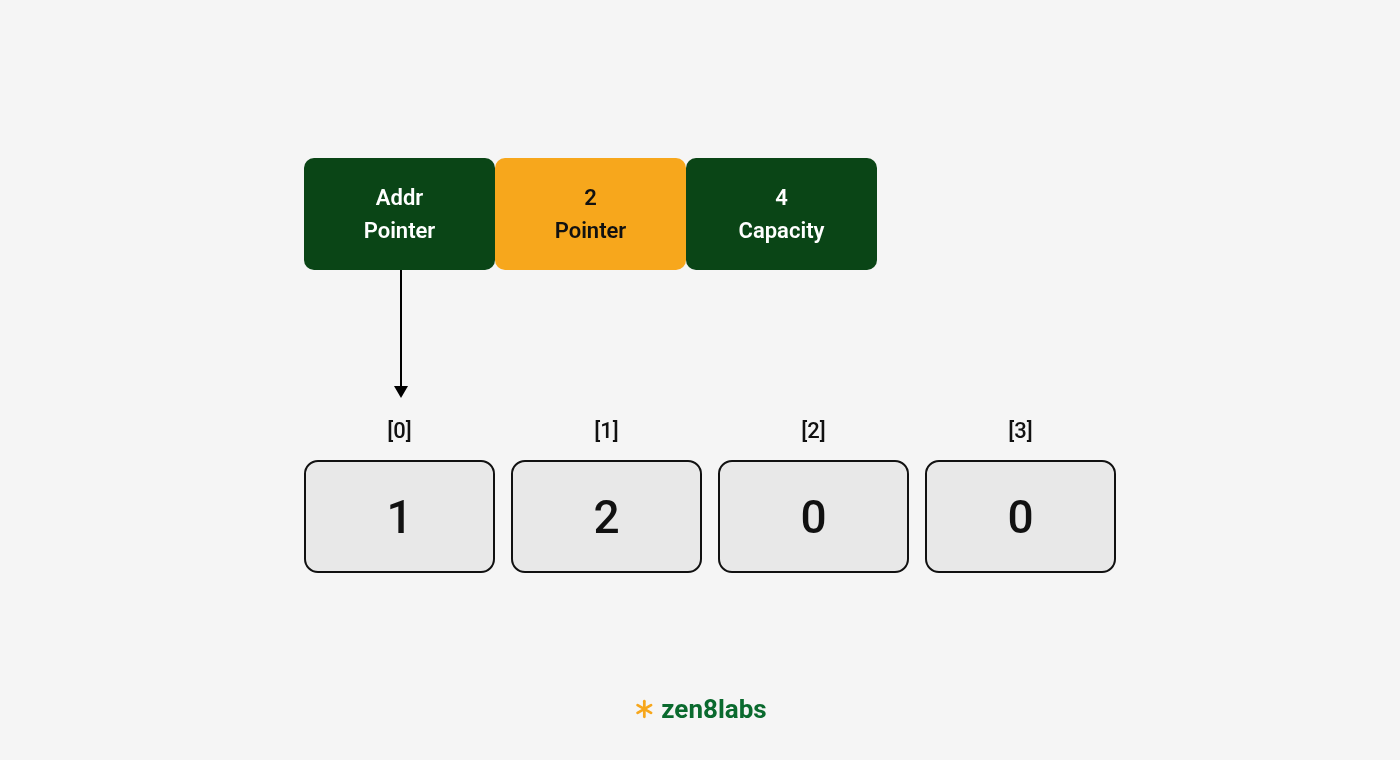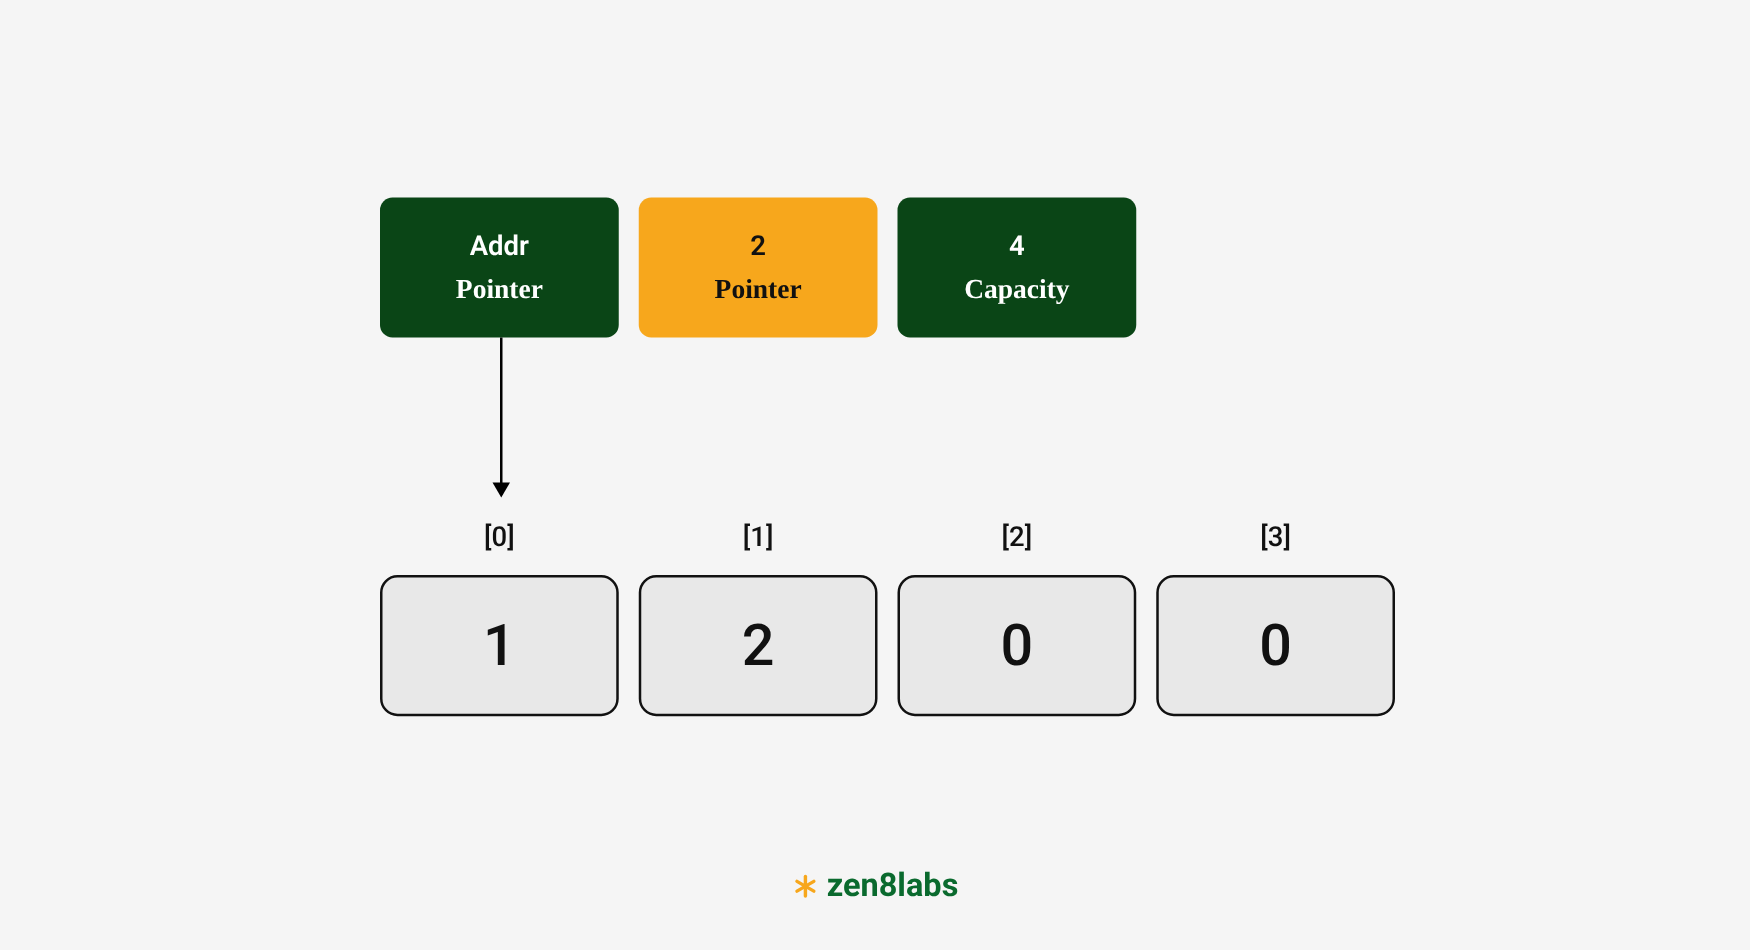--- a/index.html
+++ b/index.html
@@ -18,33 +18,33 @@
     background:var(--bg);
     font-family:-apple-system,BlinkMacSystemFont,"Segoe UI",Roboto,Helvetica,Arial,sans-serif;
     position:relative;
     color:var(--text-dark);
   }
 
   
   .header-row{
     position:absolute;
     top:158px; left:304px;
-    display:flex; gap:16px;
+    display:flex; 
   }
   .card{
     width:191px; height:112px;
     border-radius:10px;
     display:flex; flex-direction:column;
     align-items:center; justify-content:center;
     font-size:22px; font-weight:600; line-height:1.5;
   }
   .card.green{background:var(--green); color:var(--text-light);}
   .card.orange{background:var(--orange); color:var(--text-dark);}
   .card .val{display:block;}
-  .card .lbl{display:block;font-family:Liberation Serif, serif;}
+  .card .lbl{display:block;}
 
   
   .arrow{
     position:absolute;
     left:400px;           
     top:270px;            
     width:2px; height:126px;
     background:#000;
   }
   .arrow::after{

